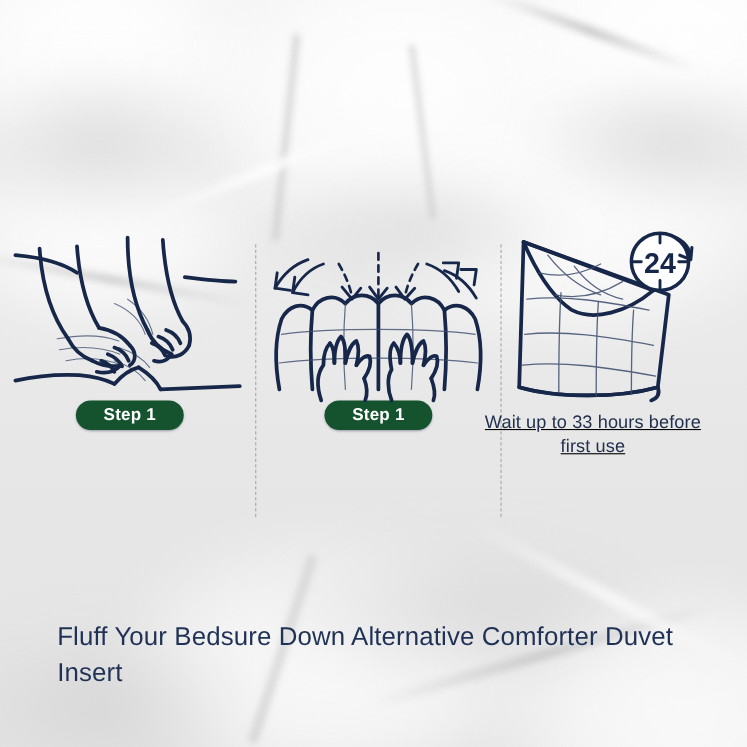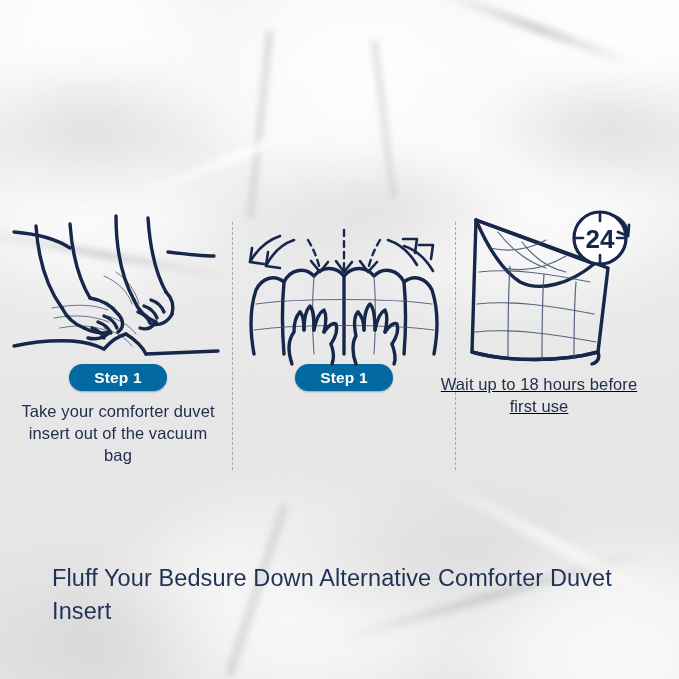--- a/index.html
+++ b/index.html
@@ -30,21 +30,21 @@
   .col{position:absolute;top:0;height:262px;}
   .col1{left:8px;width:220px;}
   .col2{left:238px;width:212px;}
   .col3{left:432px;width:214px;text-decoration:underline;}
 
   .art{position:relative;height:152px;}
   .art svg{position:absolute;left:0;top:0;overflow:visible;}
 
   .pill{
     display:block;margin:0 auto;width:98px;height:27px;border-radius:14px;
-    background:#0369a1;color:#ffffff;
+    background:#14532d;color:#ffffff;
     font-size:15.5px;font-weight:bold;line-height:27px;text-align:center;
     letter-spacing:.2px;
     box-shadow:0 1px 2px rgba(20,35,60,.35);
   }
   .cap{
     margin:9px auto 0;text-align:center;color:#22304d;
     font-size:16.5px;line-height:22px;letter-spacing:.1px;
   }
   .cap.w1{width:206px;}
   .cap.w2{width:200px;}
@@ -143,21 +143,20 @@
           <path d="M158 80 C164 86 166 94 164 102"></path>
           <path d="M164 102 C160 110 152 114 144 112"></path>
           <path d="M148 110 C144 116 138 118 132 116"></path>
 
           <path d="M130 100 C136 102 140 106 142 111"></path>
           <path d="M136 94 C142 96 147 101 149 106"></path>
           <path d="M143 88 C149 90 154 95 156 100"></path>
         </svg>
       </div>
       <div class="pill">Step 1</div>
-      <div class="cap w1">Take your comforter duvet insert out of the vacuum bag</div>
     </div>
 
     <div class="col col2">
       <div class="art">
         <svg width="212" height="152" viewBox="0 0 212 152" fill="none" stroke="#16274a" stroke-width="3.4" stroke-linecap="round" stroke-linejoin="round">
 
           <g stroke-width="2.6">
             <path d="M12 50 C20 36 30 28 42 24"></path>
             <path d="M14 36 L12 50 L26 52"></path>
             <path d="M28 54 C34 42 44 32 56 28"></path>
@@ -253,19 +252,19 @@
               <path d="M168 43 L168 50"></path>
               <path d="M144 26 L151 26"></path>
               <path d="M185 26 L192 26"></path>
             </g>
             <path d="M178 2 C190 6 196 14 195 22" stroke-width="2.8"></path>
             <path d="M197 13 L196 24 L186 20" stroke-width="2.8"></path>
             <text x="168" y="36" text-anchor="middle" fill="#16274a" stroke="none" font-family="Liberation Sans, sans-serif" font-size="26" font-weight="bold">24</text>
           </g>
         </svg>
       </div>
-      <div class="cap w3">Wait up to 18 hours before first use</div>
+      <div class="cap w3">Wait up to 33 hours before first use</div>
     </div>
   </div>
 
   <div class="headline">Fluff Your Bedsure Down Alternative Comforter Duvet Insert</div>
 
 </div>
 
 </body></html>

